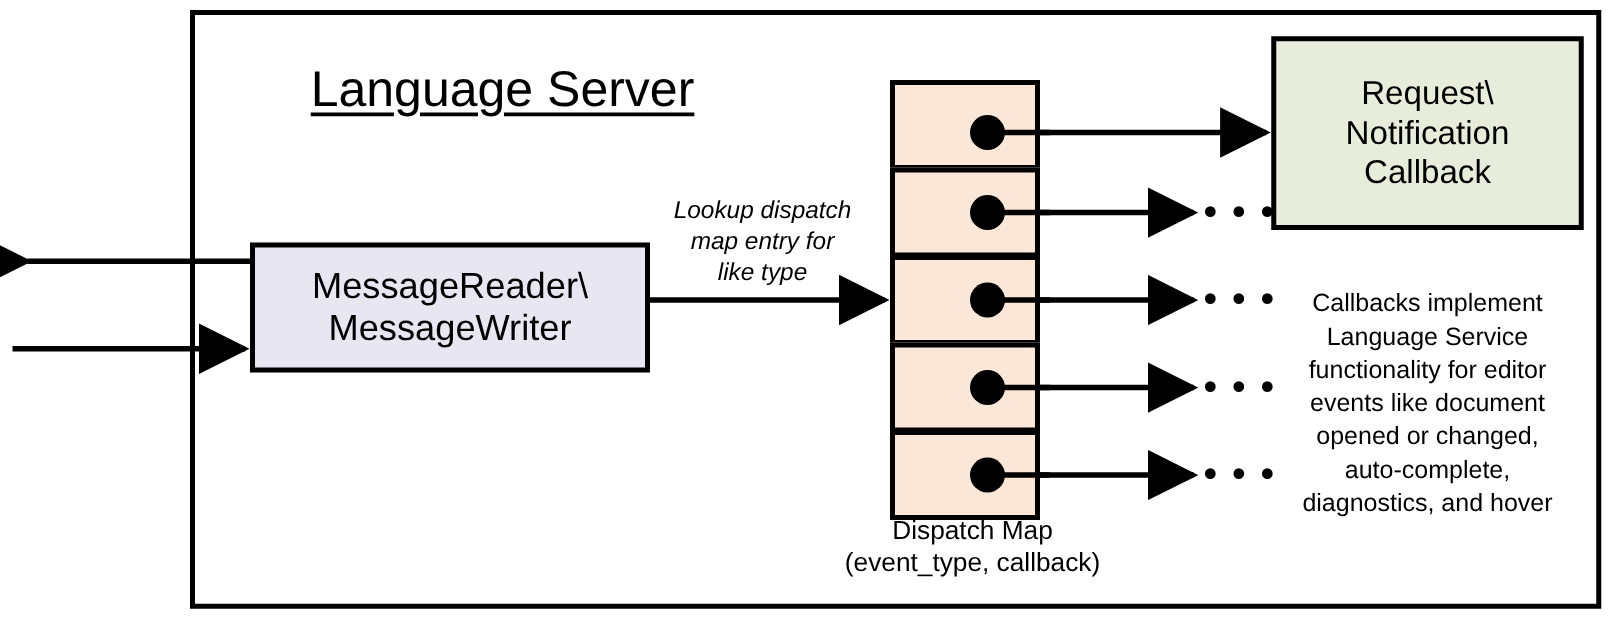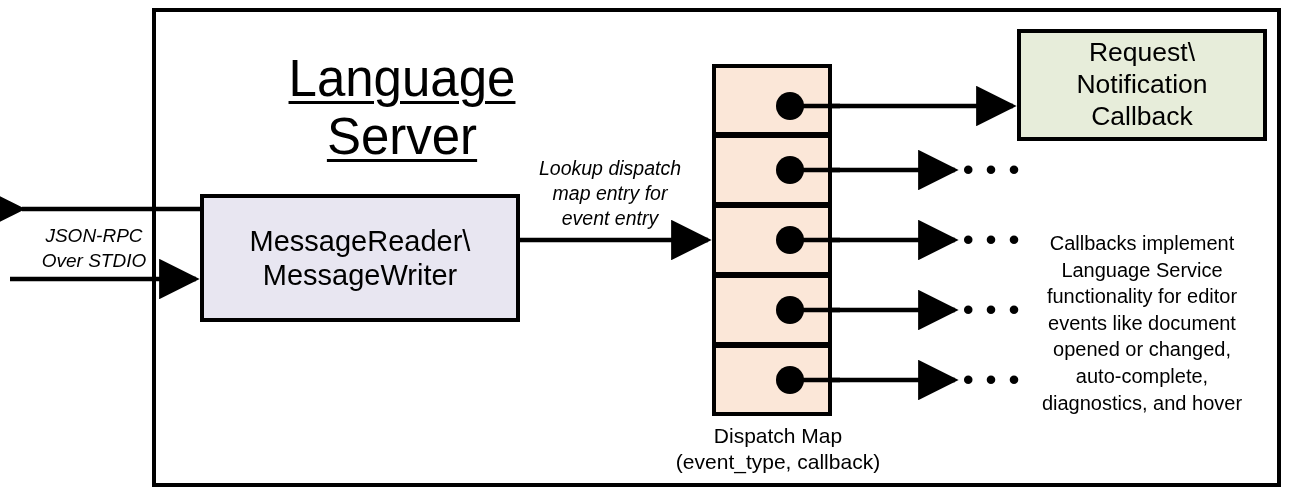--- a/index.html
+++ b/index.html
@@ -40,31 +40,31 @@
     width: 1129px;
     height: 479px;
     border: 4px solid #000000;
     box-sizing: border-box;
     background: transparent;
   }
   #title {
     left: 232px;
     top: 50px;
     width: 340px;
-    font-size: 51px;
+    font-size: 40px;
     text-decoration: underline;
     text-underline-offset: 5px;
     text-decoration-thickness: 3px;
   }
   #reader-box {
     position: absolute;
     left: 200px;
     top: 194px;
     width: 320px;
-    height: 128px;
+    height: 104px;
     background: #e8e6f1;
     border: 4px solid #000000;
     box-sizing: border-box;
     display: flex;
     align-items: center;
     justify-content: center;
   }
   #reader-box .bx {
     font-size: 29px;
     text-align: center;
@@ -98,31 +98,31 @@
   #dispatch-label {
     left: 832px;
     top: 18px;
     width: 178px;
     font-size: 19.5px;
     font-style: italic;
     line-height: 1.28;
   }
   #map-caption {
     left: 638px;
-    top: 423px;
+    top: 412px;
     width: 280px;
     font-size: 21px;
     line-height: 1.26;
   }
   #callback-box {
     position: absolute;
     left: 1017px;
     top: 29px;
     width: 250px;
-    height: 112px;
+    height: 155px;
     background: #e7edda;
     border: 4px solid #000000;
     box-sizing: border-box;
     display: flex;
     align-items: center;
     justify-content: center;
   }
   #callback-box .bx {
     font-size: 26.5px;
     text-align: center;
@@ -227,26 +227,24 @@
     <circle cx="790" cy="380" r="14" fill="#000000"></circle>
     <line x1="790" y1="380" x2="840" y2="380" stroke="#000000" stroke-width="4.5"></line>
   </svg>
 
   <div id="reader-box">
     <div class="bx">MessageReader\
 MessageWriter</div>
   </div>
 
 
-  <div class="lbl" id="jsonrpc-label">JSON-RPC
-Over STDIO</div>
 
   <div class="lbl" id="lookup-label">Lookup dispatch
 map entry for
-event entry</div>
+like type</div>
 
 
   <div class="lbl" id="map-caption">Dispatch Map
 (event_type, callback)</div>
 
   <div id="callback-box">
     <div class="bx">Request\
 Notification
 Callback</div>
   </div>

